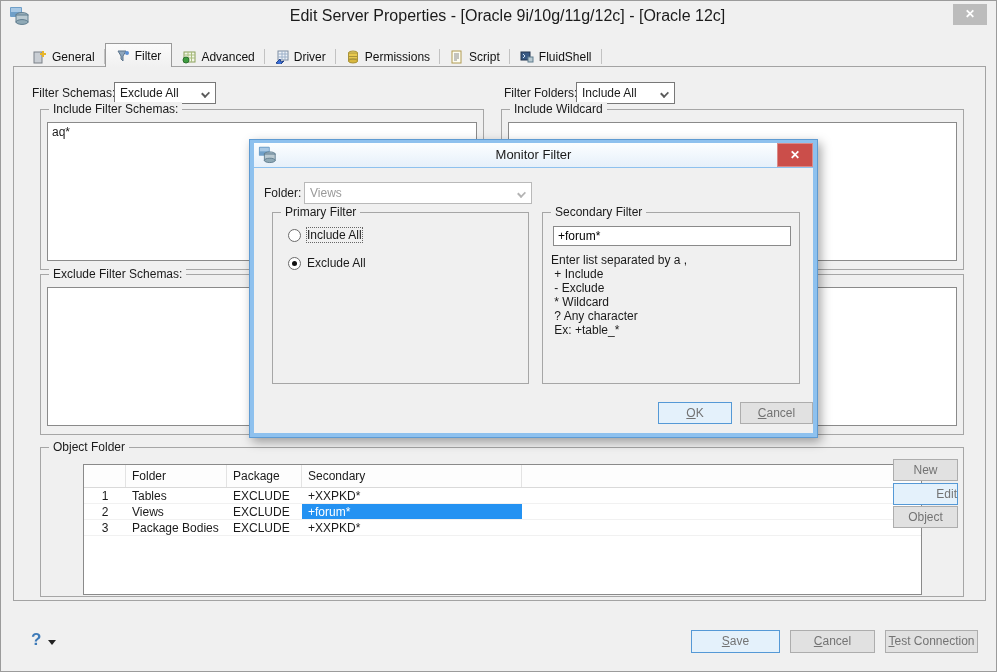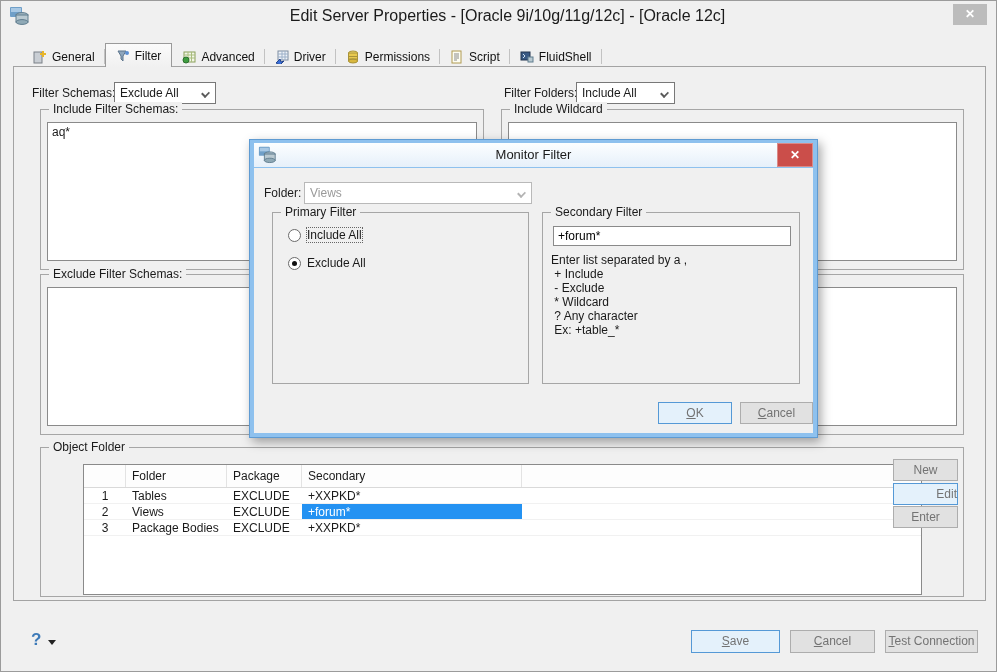--- a/index.html
+++ b/index.html
@@ -224,21 +224,21 @@
           <div class="c cnum">3</div>
           <div class="c cfold">Package Bodies</div>
           <div class="c cprim">EXCLUDE</div>
           <div class="c csec">+XXPKD*</div>
           <div class="c cfill"></div>
         </div>
       </div>
 
       <div class="btn" style="left:852px; top:11px; width:65px;">New</div>
       <div class="btn focusblue" style="left:852px; top:35px; width:65px;text-align:right;">Edit</div>
-      <div class="btn" style="left:852px; top:58px; width:65px;">Enter</div>
+      <div class="btn" style="left:852px; top:58px; width:65px;">Object</div>
     </div>
   </div>
 
   <div id="help-q">?</div>
   <div id="help-caret"></div>
 
   <div class="btn focusblue" style="left:690px; top:629px; width:89px; height:23px; line-height:21px;">
     <u>S</u><span>ave</span>
   </div>
   <div class="btn" style="left:789px; top:629px; width:85px; height:23px; line-height:21px;">

